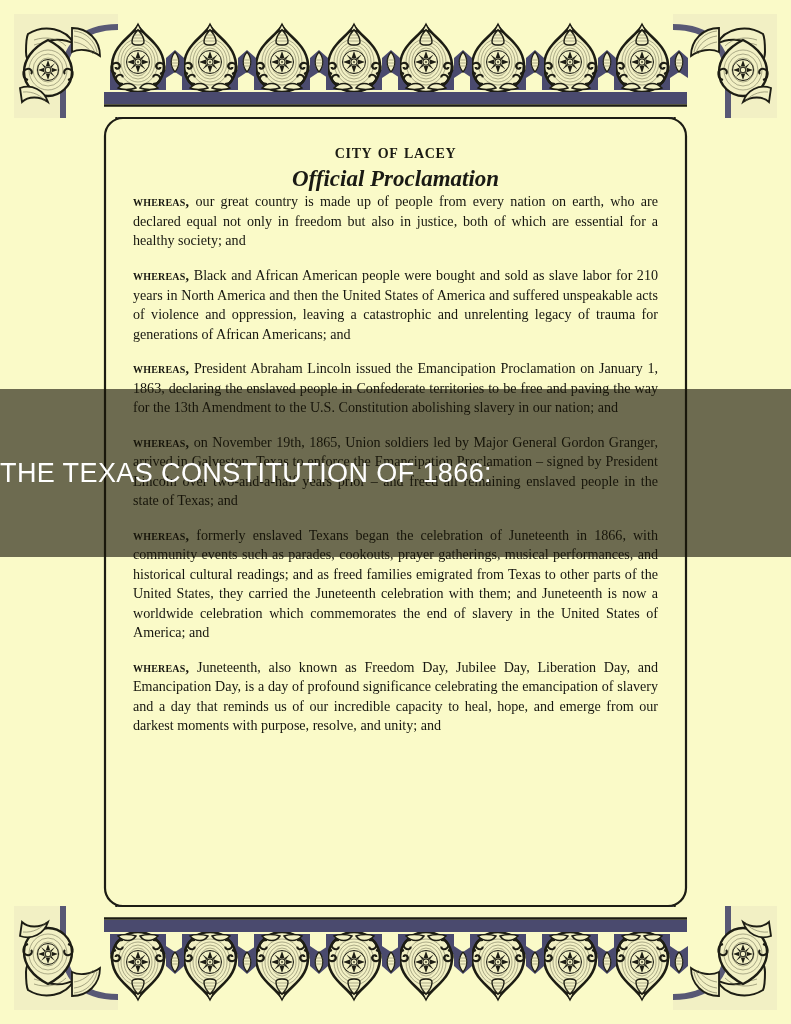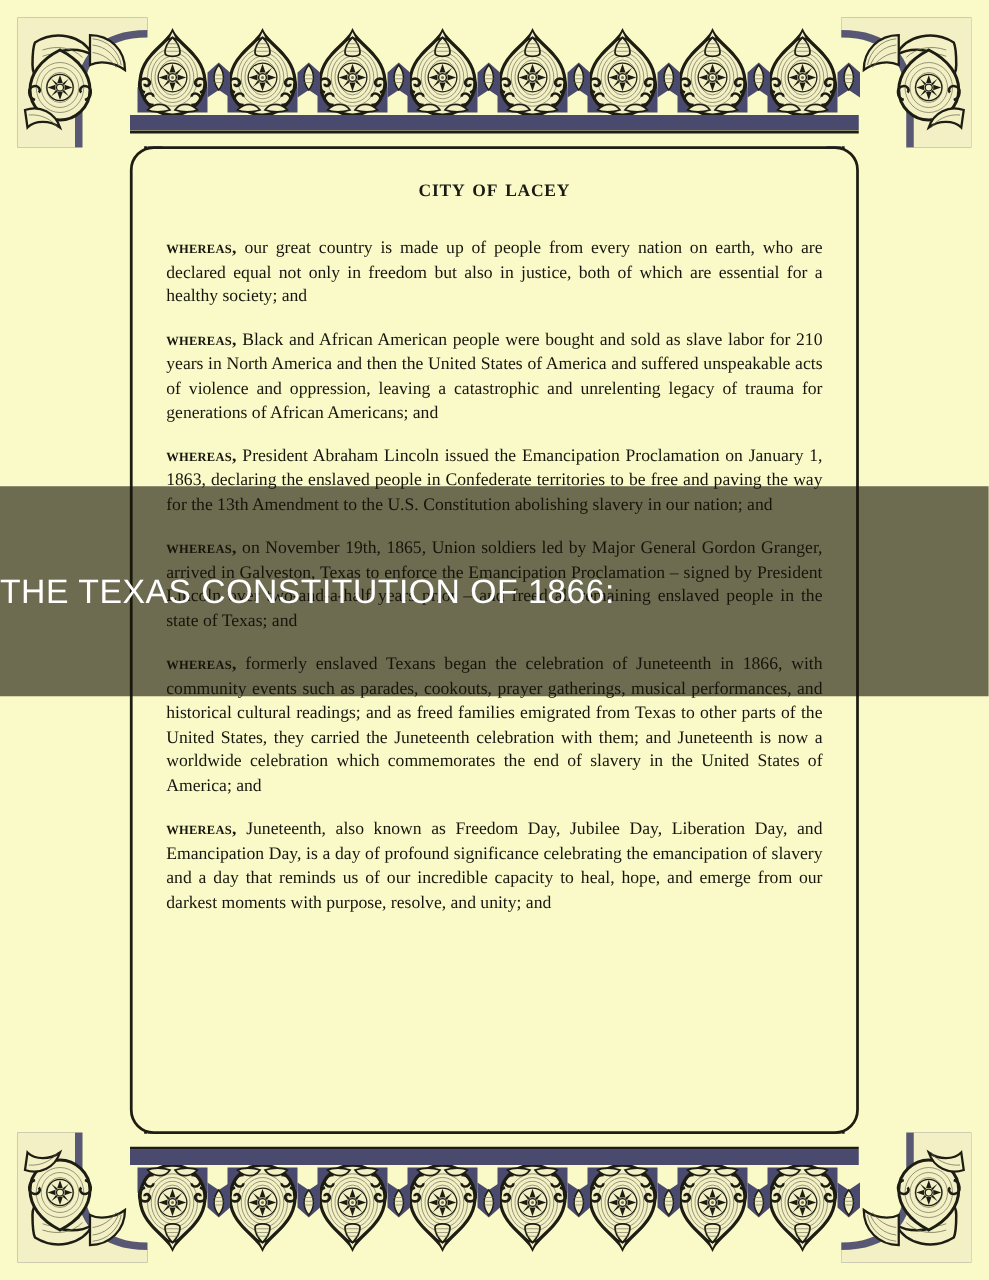--- a/index.html
+++ b/index.html
@@ -58,21 +58,21 @@
   .title-line1::first-letter { font-size: 20px; }
   .title-line2 {
     font-family: "Liberation Serif", serif;
     font-size: 23px;
     font-weight: bold;
     font-style: italic;
     margin-top: 3px;
     line-height: 1.15;
   }
 
-  .body-text { margin-top: 26px; }
+  .body-text { }
 
   .clause {
     font-family: "Liberation Serif", serif;
     font-size: 14.1px;
     line-height: 1.385;
     color: #16160f;
     text-align: justify;
     margin: 0 0 15px 0;
   }
   .clause.last { margin-bottom: 0; }
@@ -491,20 +491,21 @@
 
       <rect x="105" y="118" width="581" height="788" rx="18" fill="#fafac8"></rect>
       <rect x="105" y="118" width="581" height="788" rx="18" fill="none" stroke="#1d1d14" stroke-width="2.2"></rect>
     </svg>
   </div>
 
   <div class="doc">
 
     <div class="title-block">
       <div class="title-line1">City of Lacey</div>
+      <div class="title-line2">Official Proclamation</div>
     </div>
 
     <div class="body-text">
 
       <p class="clause">
         <span class="lead">Whereas,</span><span> our great country is made up of people from every nation on earth, who are declared equal not only in freedom but also in justice, both of which are essential for a healthy society; and</span>
       </p>
 
       <p class="clause">
         <span class="lead">Whereas,</span><span> Black and African American people were bought and sold as slave labor for 210 years in North America and then the United States of America and suffered unspeakable acts of violence and oppression, leaving a catastrophic and unrelenting legacy of trauma for generations of African Americans; and</span>

